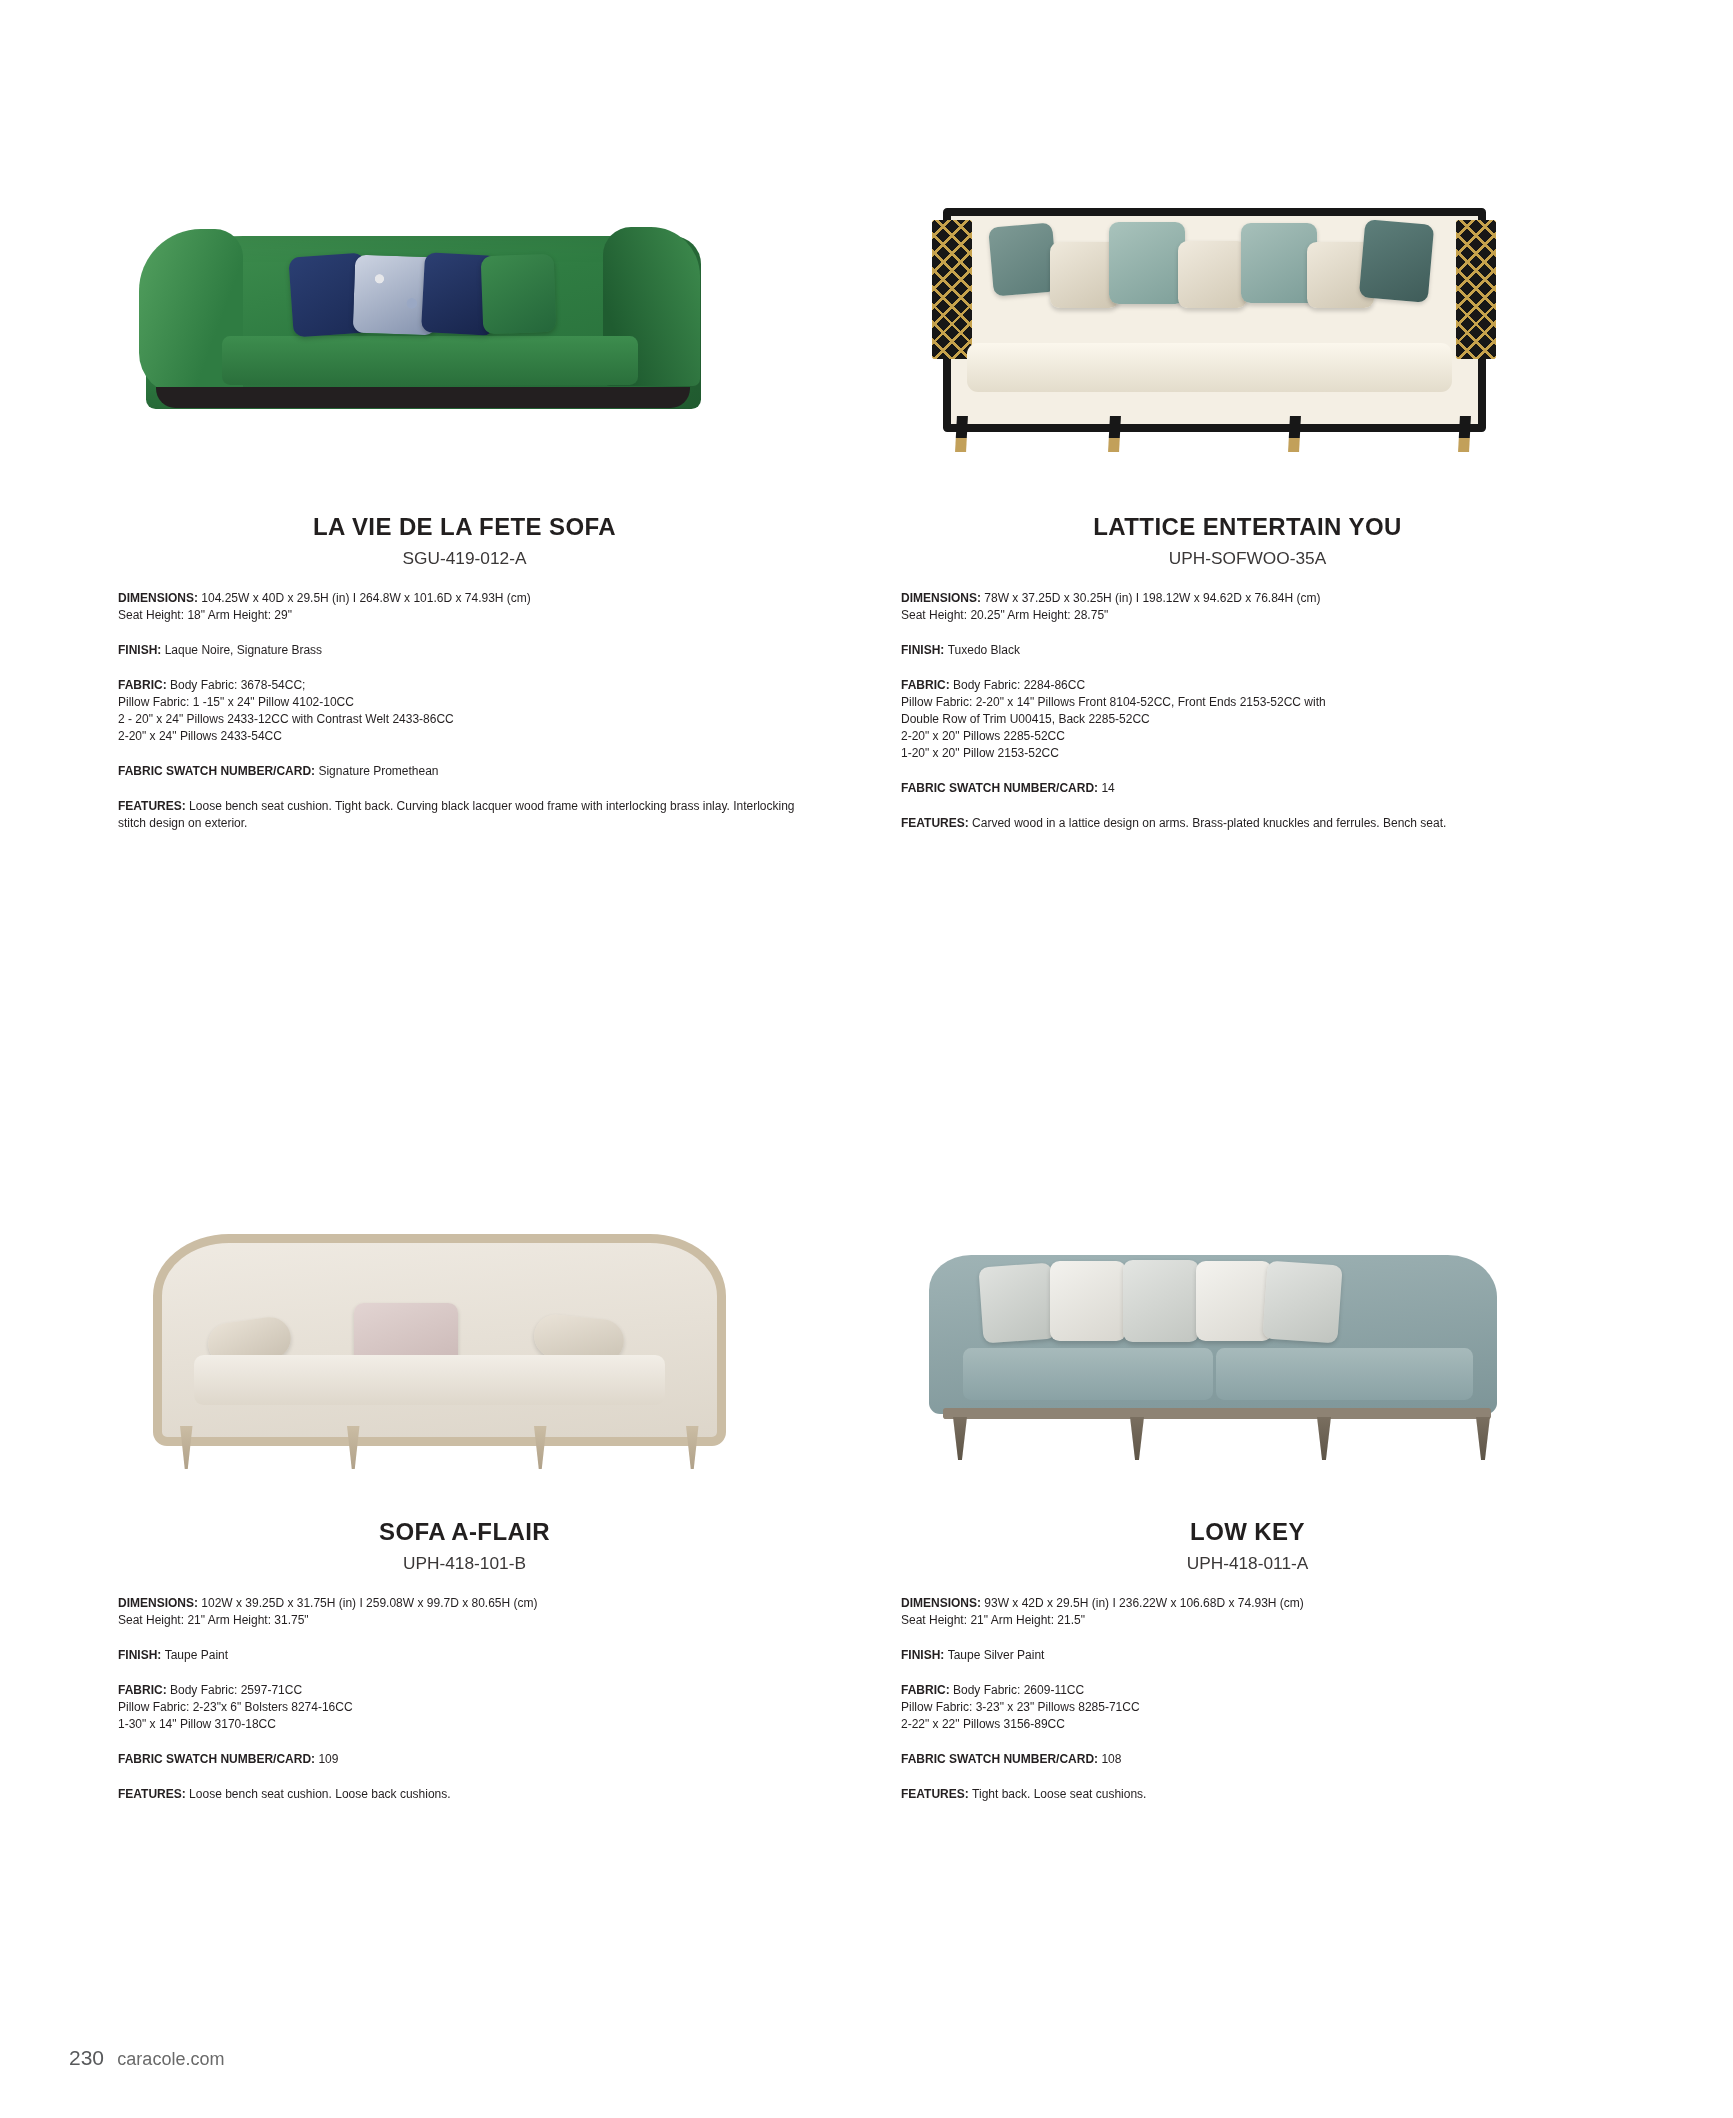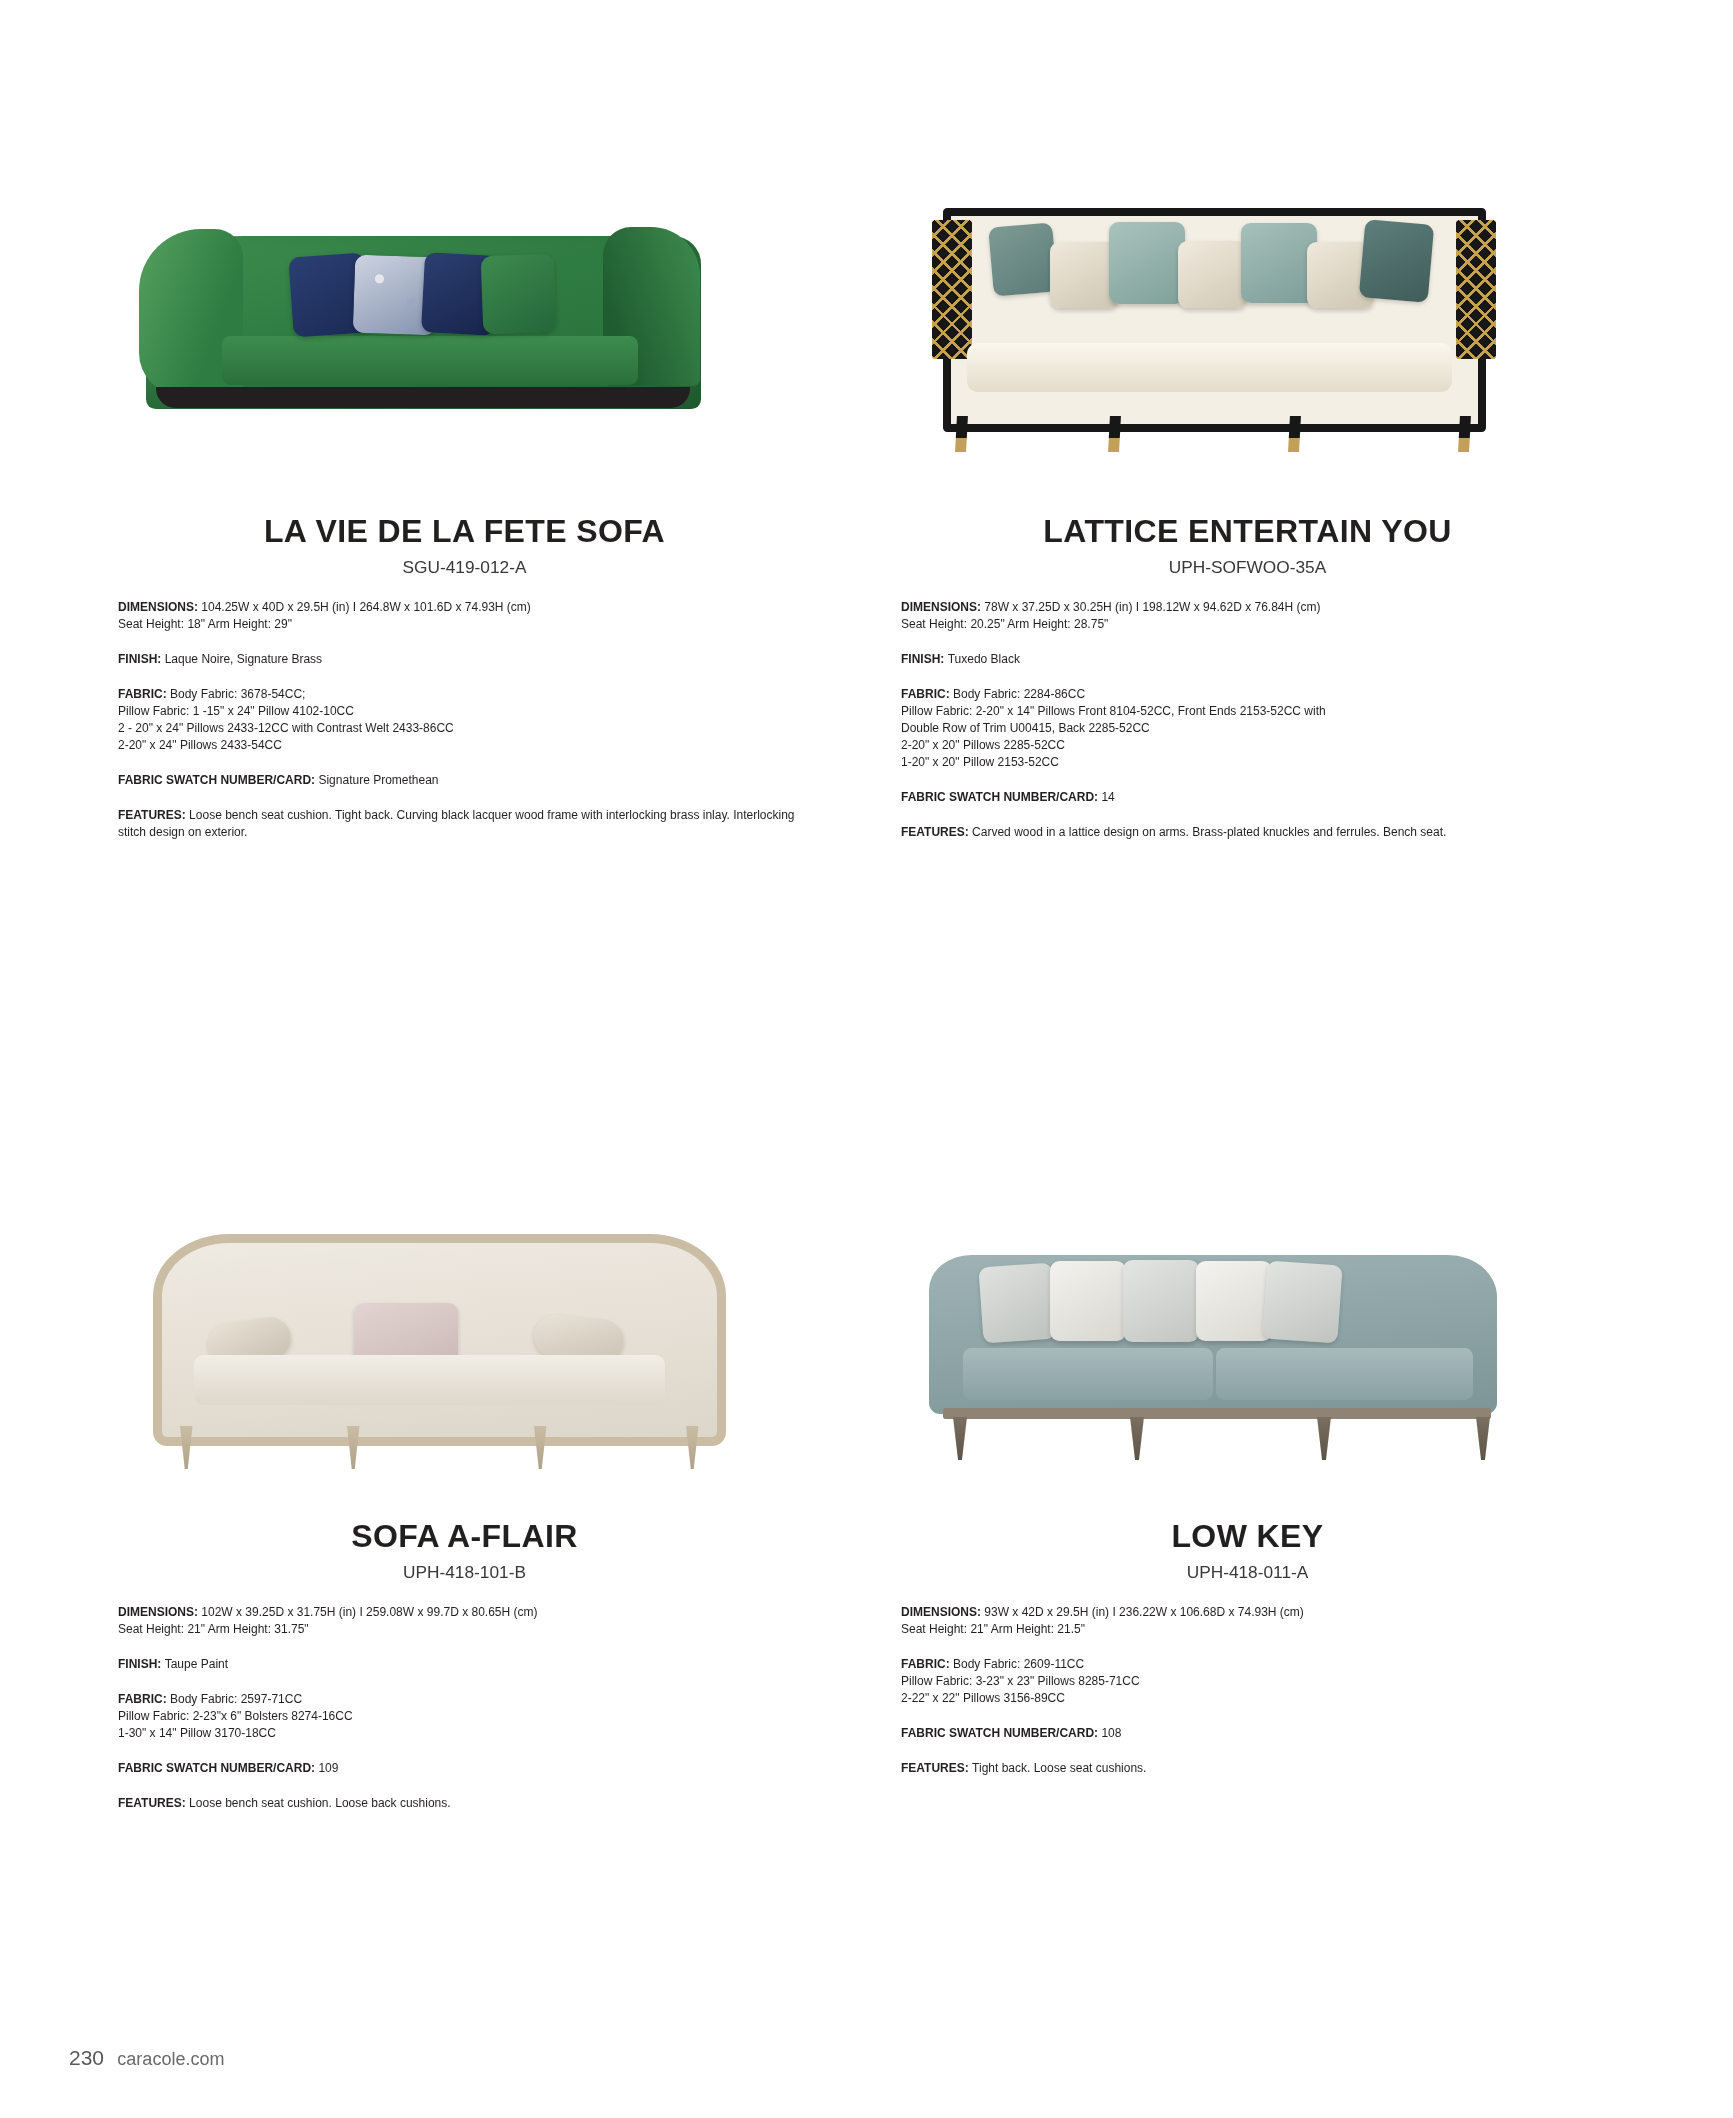--- a/index.html
+++ b/index.html
@@ -31,21 +31,21 @@
 
   .product-image {
     position: relative;
     height: 326px;
     width: 693px;
   }
   .product-image.bottom { height: 312px; }
 
   .title {
     text-align: center;
-    font-size: 32px;
+    font-size: 24px;
     font-weight: bold;
     letter-spacing: 0.4px;
     margin: 0 0 7px 0;
     color: #221f1f;
   }
   .sku {
     text-align: center;
     font-size: 17.3px;
     font-weight: 400;
     margin: 0 0 21px 0;
@@ -452,20 +452,24 @@
 
     <div class="title">LOW KEY</div>
     <div class="sku">UPH-418-011-A</div>
 
     <p class="spec">
       <b>DIMENSIONS: </b>
       <span>93W x 42D x 29.5H (in)   I   236.22W x 106.68D x 74.93H (cm)</span>
       <span class="sub">Seat Height: 21"         Arm Height: 21.5"</span>
     </p>
 
+    <p class="spec">
+      <b>FINISH: </b>
+      <span>Taupe Silver Paint</span>
+    </p>
 
     <p class="spec">
       <b>FABRIC: </b>
       <span>Body Fabric: 2609-11CC</span>
       <span class="indentline">Pillow Fabric: 3-23" x 23" Pillows 8285-71CC</span>
       <span class="indentline">2-22" x 22" Pillows 3156-89CC</span>
     </p>
 
     <p class="spec">
       <b>FABRIC SWATCH NUMBER/CARD: </b>

